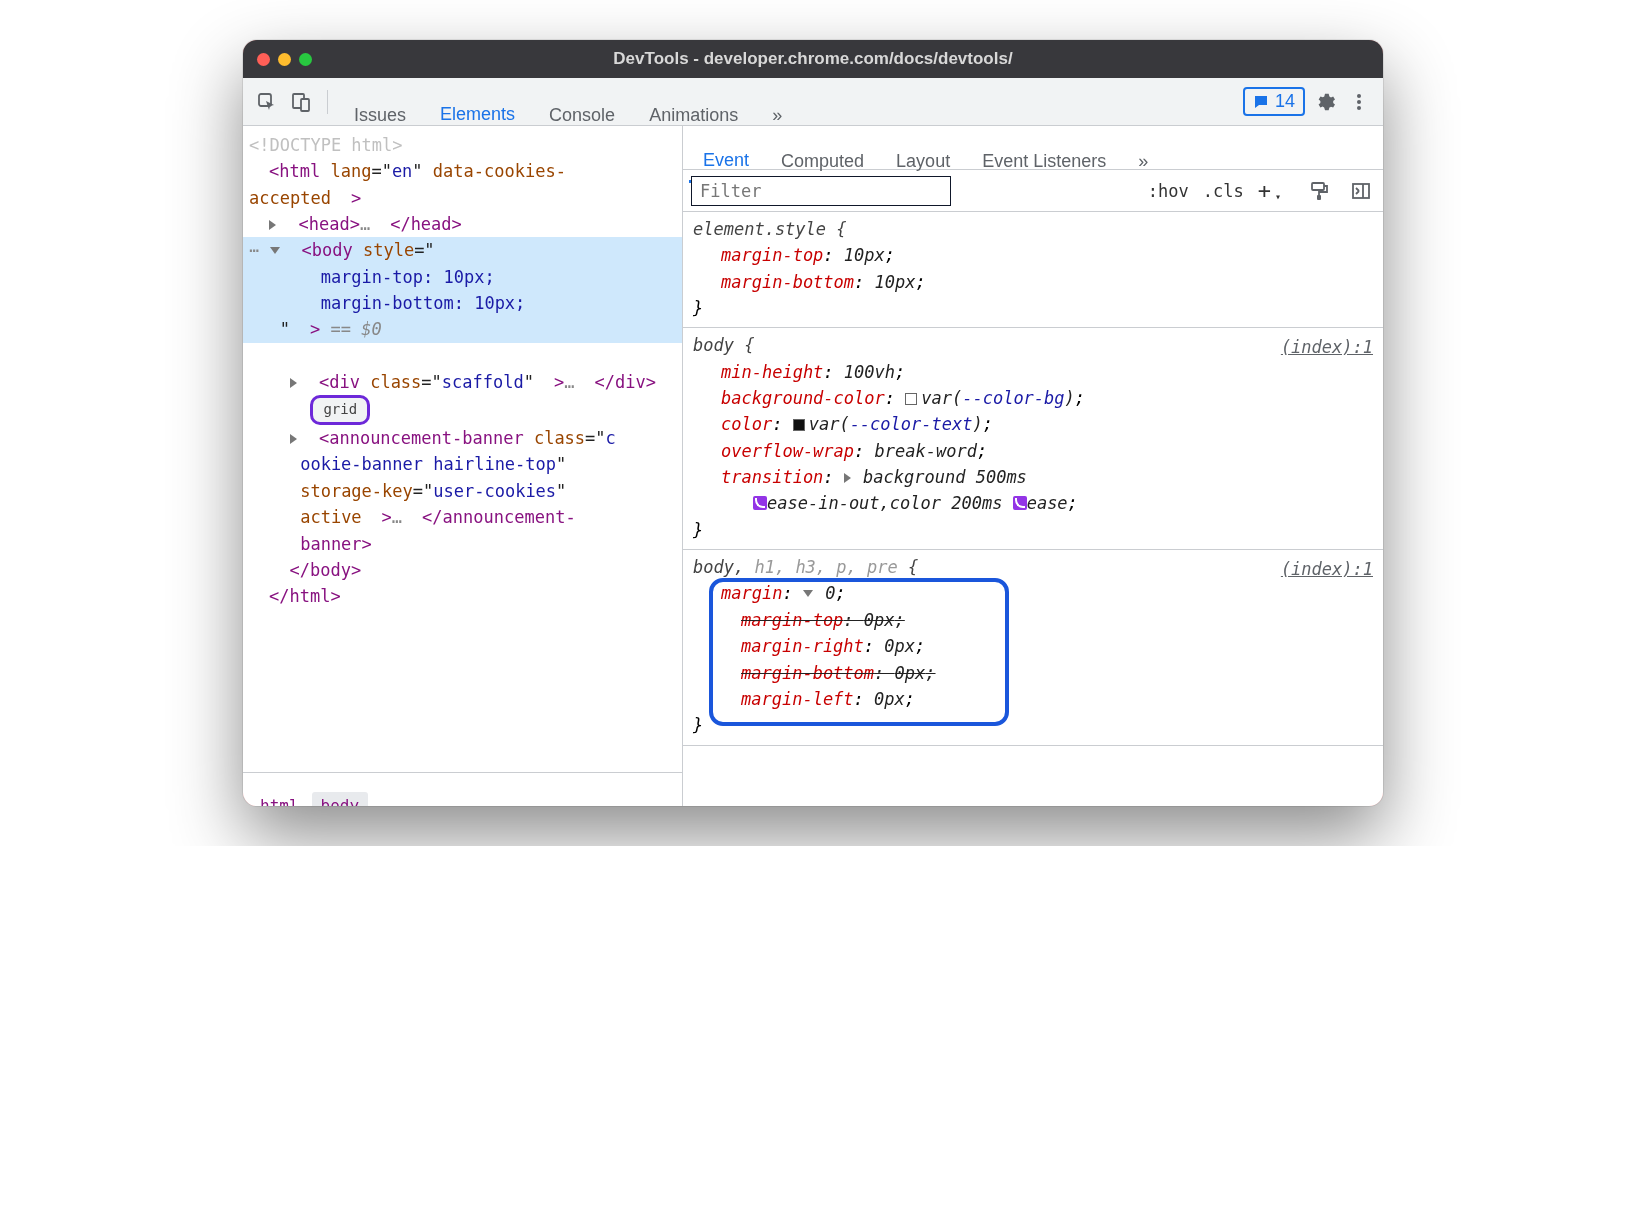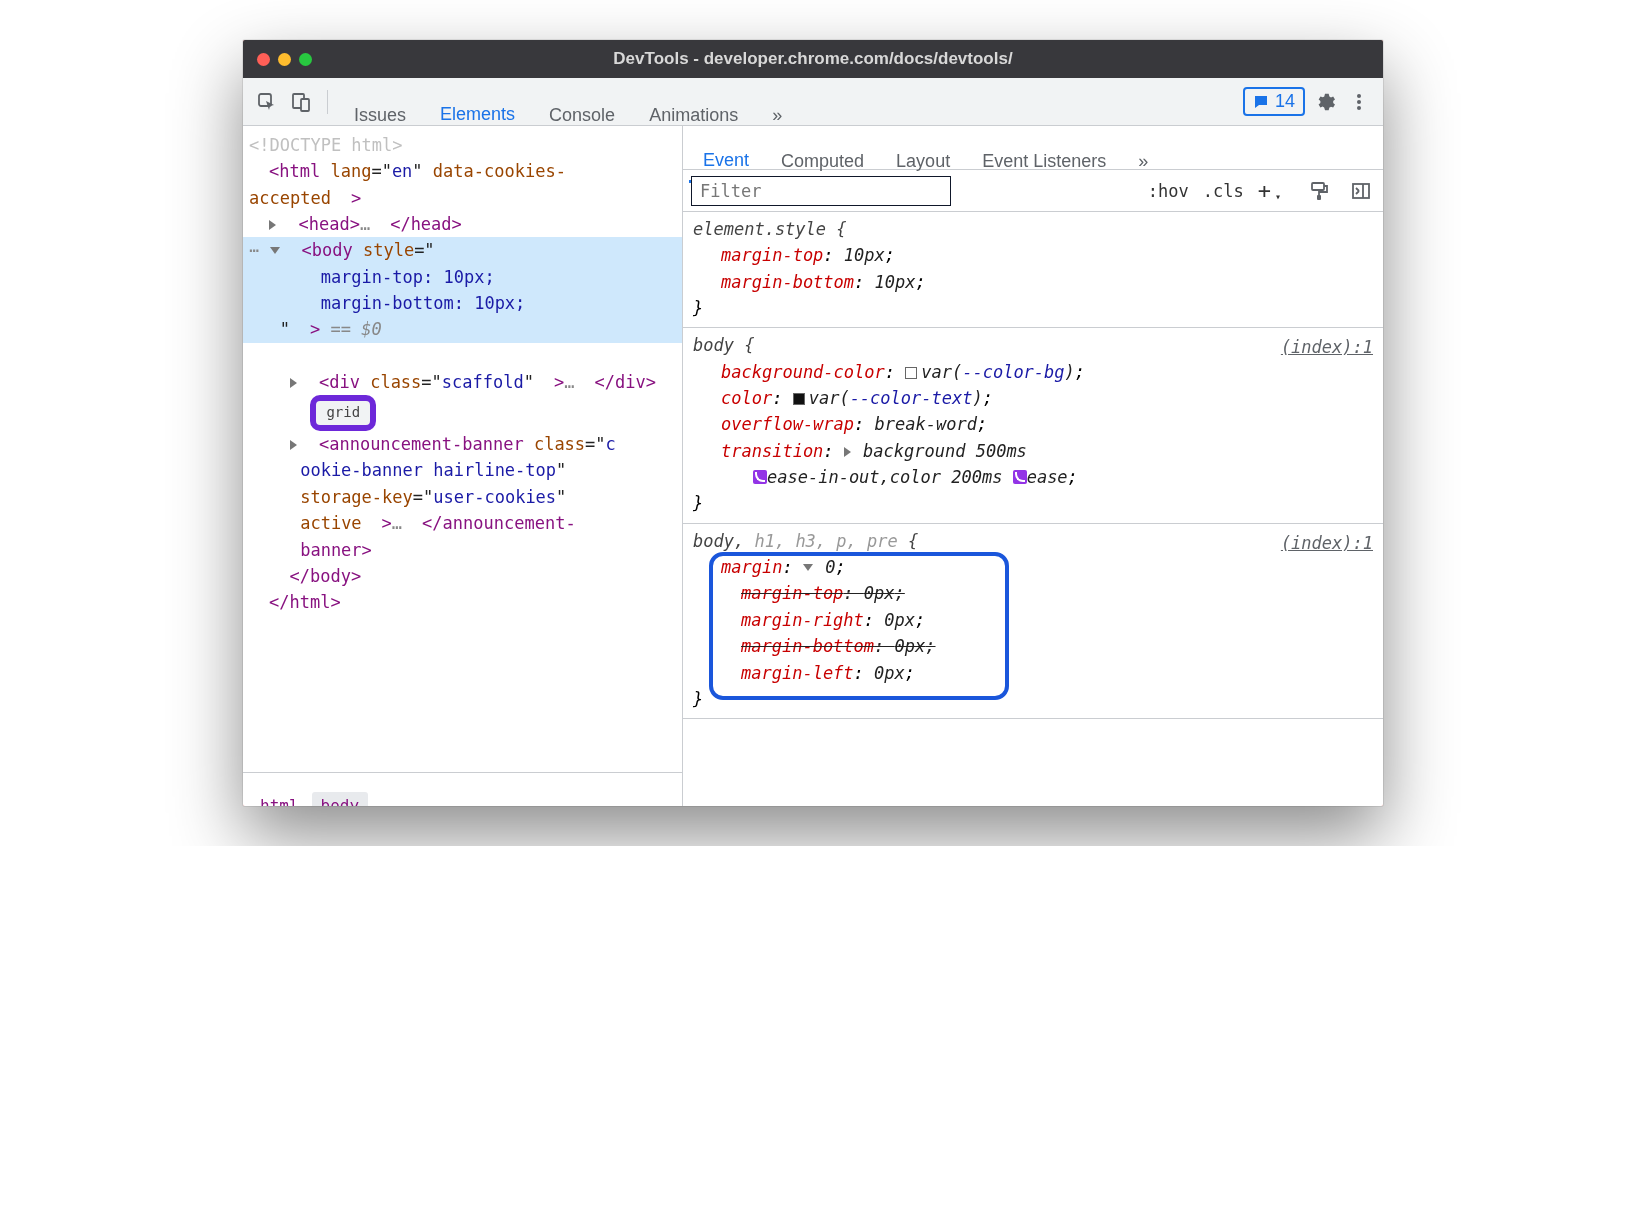--- a/index.html
+++ b/index.html
@@ -7,21 +7,21 @@
     margin: 0;
     background: #fff;
     font-family: -apple-system, "Helvetica Neue", Arial, sans-serif;
     display: flex;
     align-items: flex-start;
     justify-content: center;
     padding: 40px;
   }
   .window {
     width: 1140px;
-    border-radius: 2px;
+    border-radius: 14px;
     overflow: hidden;
     background: #fca5a5;
     box-shadow: 0 30px 70px rgba(0,0,0,0.45), 0 0 0 1px rgba(0,0,0,0.08);
   }
   .titlebar {
     height: 38px;
     background: #38383c;
     display: flex;
     align-items: center;
     padding: 0 14px;
@@ -56,21 +56,21 @@
   .split { display: flex; height: 680px; }
   .dom-panel { width: 440px; background:#fff; display:flex; flex-direction:column; border-right:1px solid #cacdd1; }
   .dom-tree {
     flex: 1; overflow: auto; font-family: Menlo, Consolas, monospace;
     font-size: 17px; line-height: 1.55; padding: 6px 0 6px 6px;
     white-space: pre; color:#222;
   }
   .tag { color: #881280; margin-left: 20px; }
   .attr { color: #994500; }
   .val  { color: #1a1aa6; }
-  .pill { display:inline-block; font-family: inherit; font-size: 14px; background:#f1f3f4; border:6px solid #6d28d9; border-radius:10px; padding:1px 10px; color:#444; }
+  .pill { display:inline-block; font-family: inherit; font-size: 14px; background:#f1f3f4; border:3px solid #6d28d9; border-radius:10px; padding:1px 10px; color:#444; }
   .sel-line { background:#cfe8fc; display:block; margin-left:-6px; padding-left:6px; }
   .ellipsis-dots { color:#888; }
   .eq0 { color:#888; font-style: italic; }
   .breadcrumb {
     height: 34px; border-top:1px solid #cacdd1; display:flex; align-items:center;
     font-family: Menlo, Consolas, monospace; font-size: 16px; padding: 0 8px; gap:4px;
   }
   .crumb { padding: 4px 9px; color:#881280;margin-top:32px; }
   .crumb.sel { background:#e8eaed; border-radius:3px; }
   .styles-panel { flex:1; background:#fff; display:flex; flex-direction:column; }
@@ -228,20 +228,21 @@
         <div class="rule">
           <div class="selector"><span>element.style</span> {</div>
           <div class="decl"><span class="prop">margin-top</span>: <span class="value">10px</span>;</div>
           <div class="decl"><span class="prop">margin-bottom</span>: <span class="value">10px</span>;</div>
           <div>}</div>
         </div>
 
         <div class="rule">
           <a class="link">(index):1</a>
           <div class="selector"><span>body</span> {</div>
+          <div class="decl"><span class="prop">min-height</span>: <span class="value">100vh</span>;</div>
           <div class="decl"><span class="prop">background-color</span>: <span class="swatch white"></span><span class="value">var(</span><span class="varlink">--color-bg</span><span class="value">)</span>;</div>
           <div class="decl"><span class="prop">color</span>: <span class="swatch black"></span><span class="value">var(</span><span class="varlink">--color-text</span><span class="value">)</span>;</div>
           <div class="decl"><span class="prop">overflow-wrap</span>: <span class="value">break-word</span>;</div>
           <div class="decl"><span class="prop">transition</span>: <span class="tri right" style="border-left-color:#777"></span> <span class="value">background 500ms</span></div>
           <div class="decl" style="padding-left:60px"><span class="timing"></span><span class="value">ease-in-out</span><span class="value">,color 200ms </span><span class="timing"></span><span class="value">ease</span>;</div>
           <div>}</div>
         </div>
 
         <div class="rule" style="position:relative;">
           <a class="link">(index):1</a>

